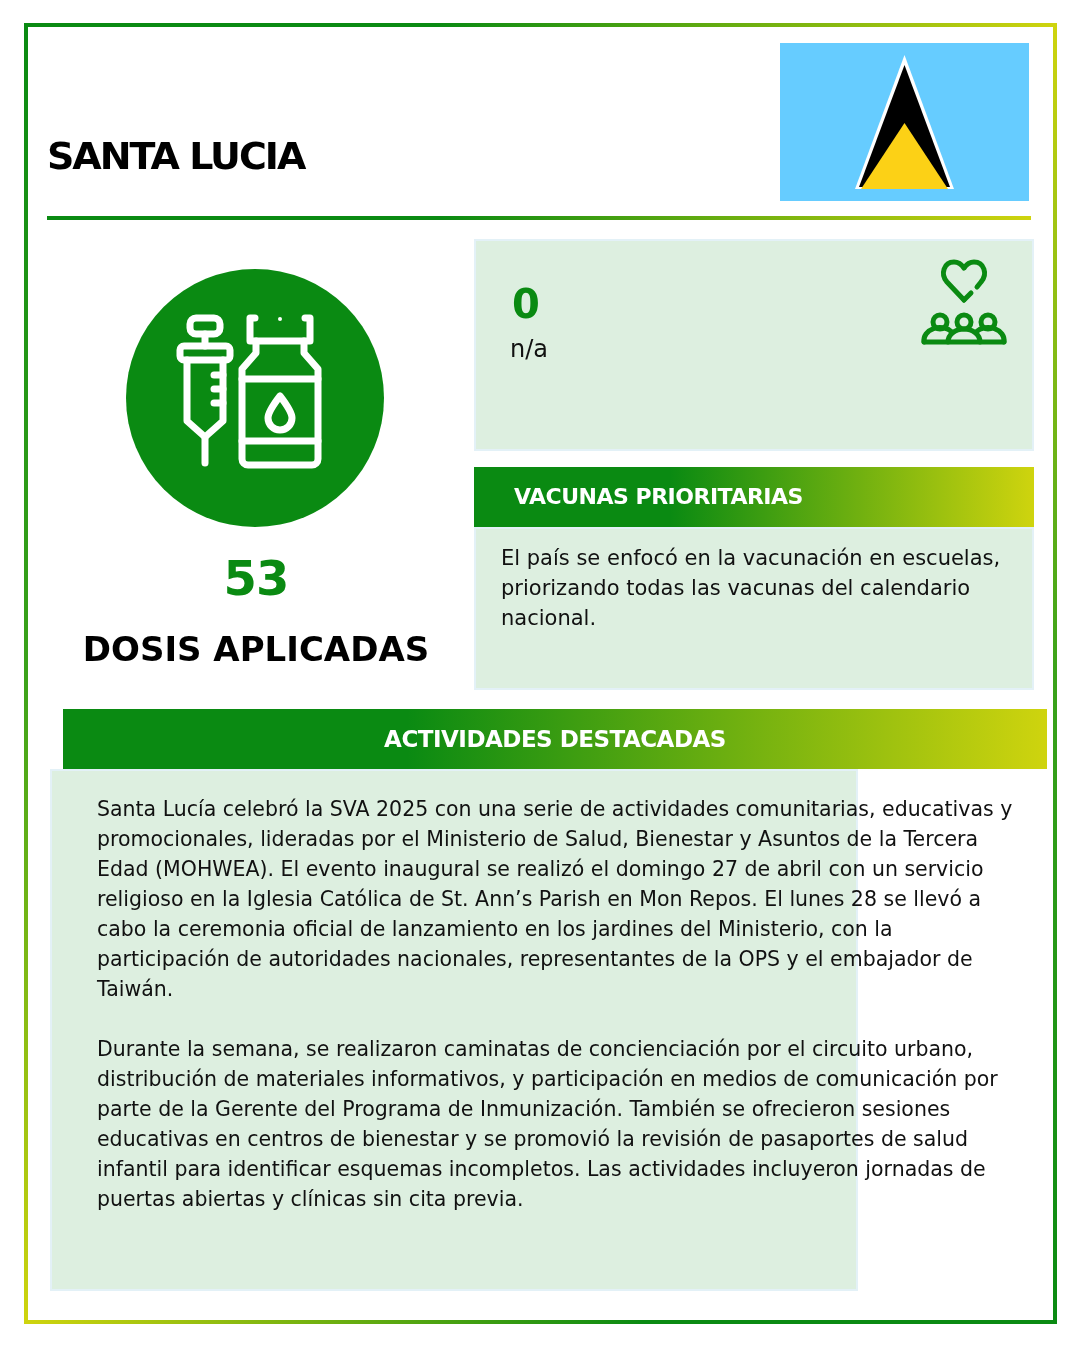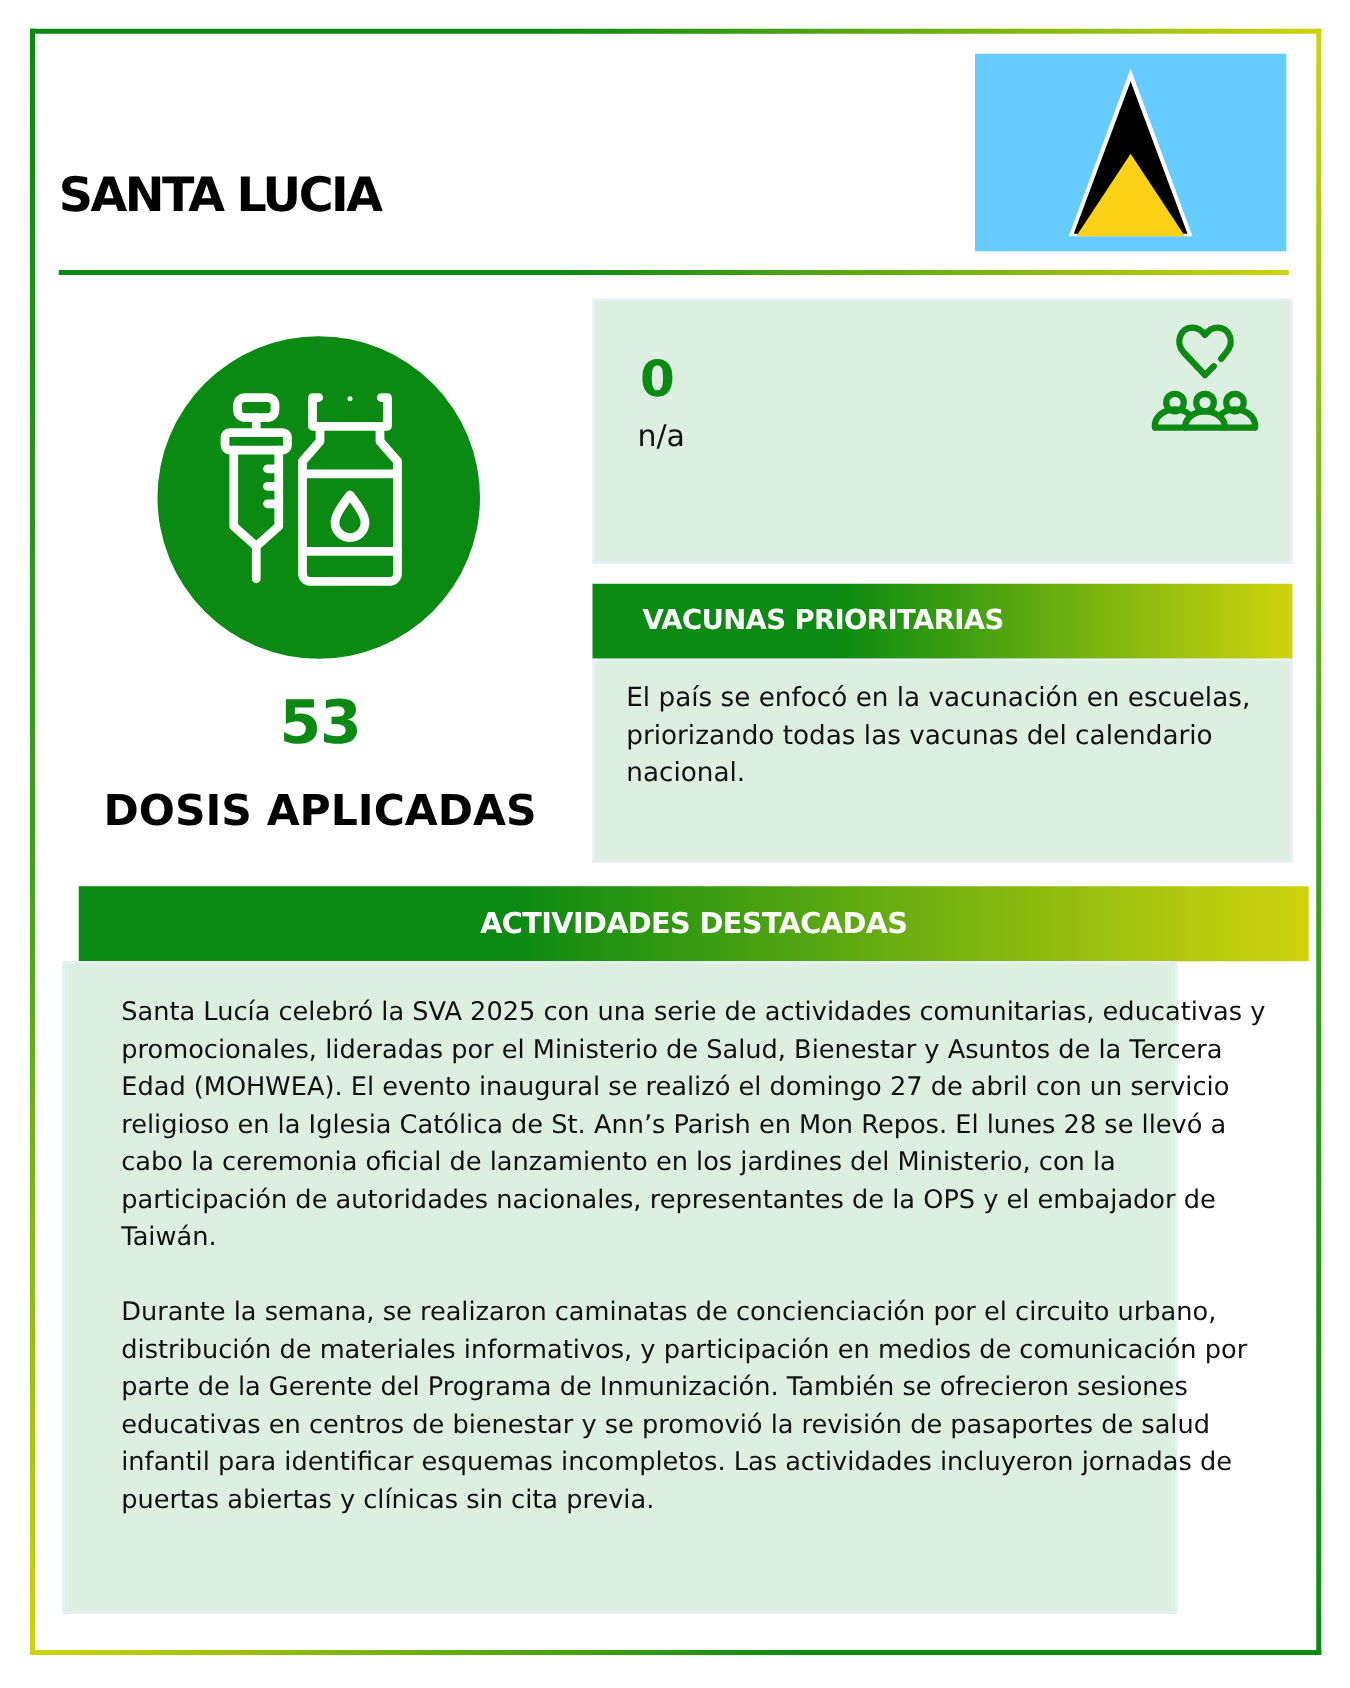--- a/index.html
+++ b/index.html
@@ -42,21 +42,21 @@
   .community-icon { position: absolute; left: 440px; top: 13px; width: 96px; height: 96px; }
 
   .gradient-header { position: absolute; background: linear-gradient(to right, #0a8a12 0%, #0a8a12 35%, #cfd40e 100%); color: #fff;
     font-family: "DejaVu Sans", sans-serif; font-weight: 900; }
   .prio-header { left: 474px; top: 467px; width: 560px; height: 60px; font-size: 22px; line-height: 60px; padding-left: 40px; letter-spacing: -0.5px; }
   .prio-body { left: 474px; top: 527px; width: 560px; height: 163px; text-decoration: underline; }
   .prio-text { position: absolute; left: 25px; top: 14px; width: 500px; font-family: "DejaVu Sans", sans-serif;
     font-size: 21px; line-height: 30px; color: #111; }
 
   .act-header { left: 50px; top: 709px; width: 984px; height: 60px; font-size: 23px; line-height: 60px; text-align: center; letter-spacing: -0.5px; margin-left: 13px; }
-  .act-body { left: 50px; top: 769px; width: 892px; height: 522px; }
+  .act-body { left: 50px; top: 769px; width: 808px; height: 522px; }
   .act-text { position: absolute; left: 45px; top: 23px; width: 920px; font-family: "DejaVu Sans", sans-serif;
     font-size: 20.5px; line-height: 30px; color: #111; }
   .act-text p + p { margin-top: 30px; }
 </style>
 </head>
 <body>
 
 <div class="frame-top"></div>
 <div class="frame-left"></div>
 <div class="frame-right"></div>

